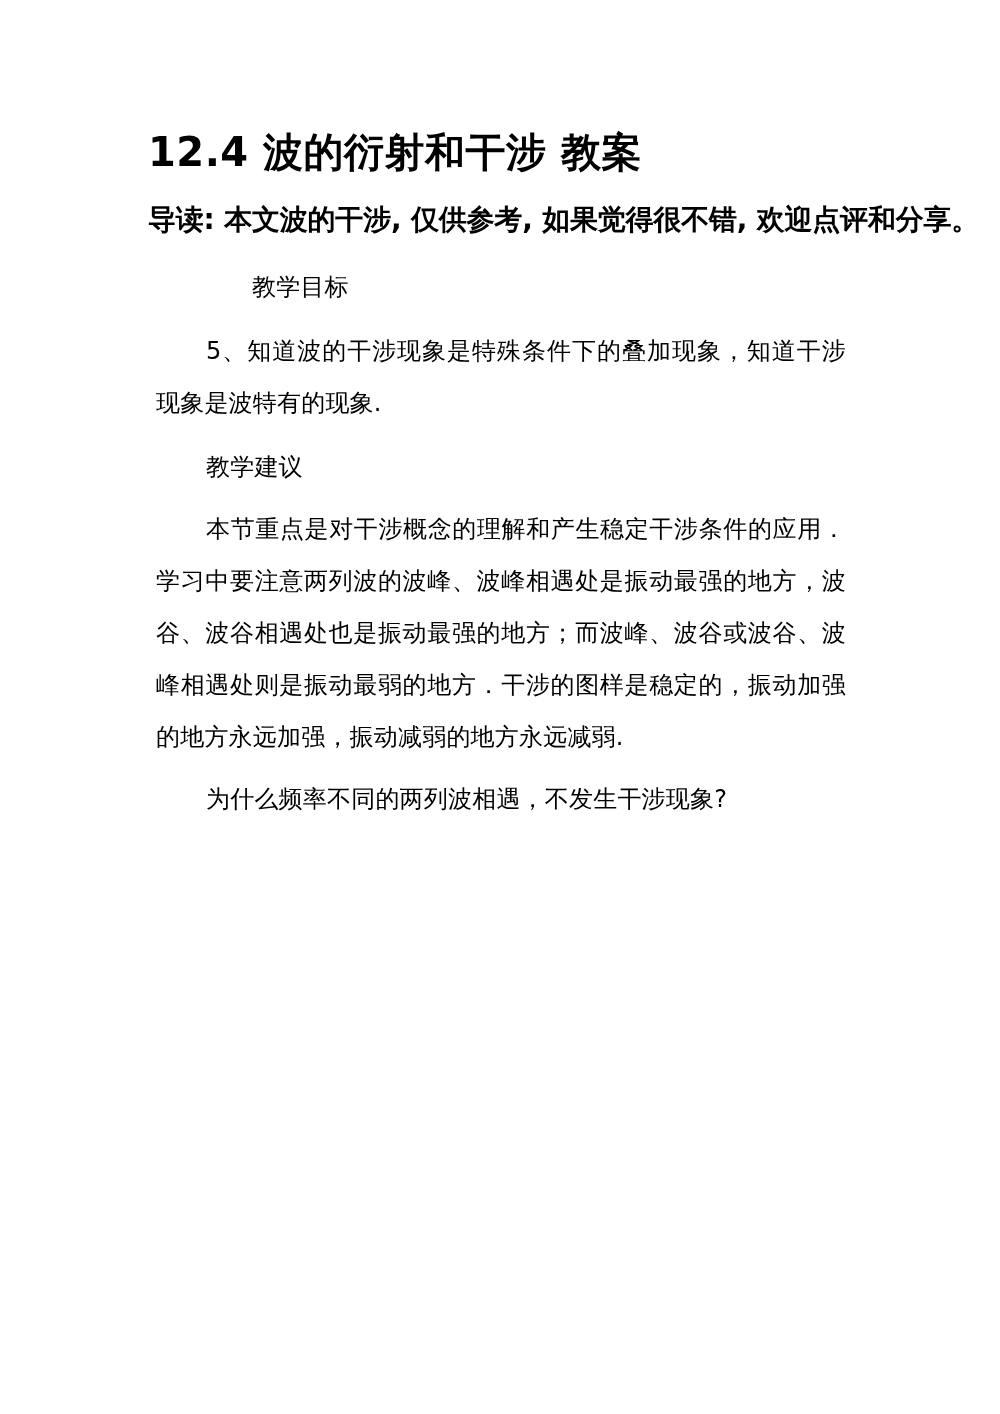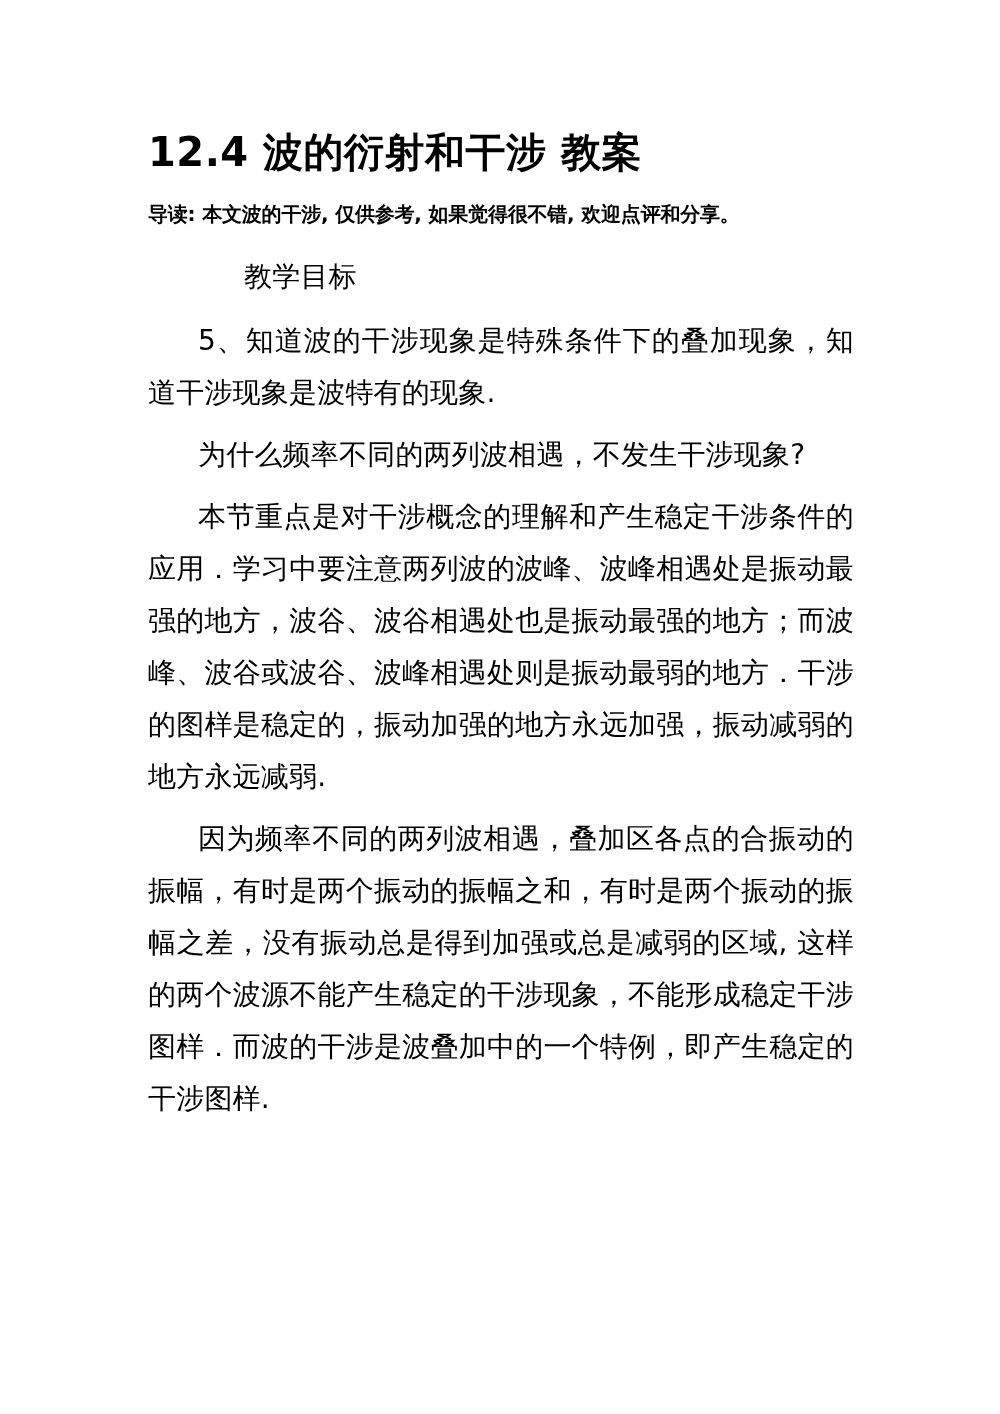--- a/index.html
+++ b/index.html
@@ -38,37 +38,37 @@
     letter-spacing: 0.5px;
     margin: 0;
     padding-top: 132px;
     white-space: nowrap;
   }
 
   
   .lead {
     margin: 0;
     padding-top: 30px;
-    font-size: 20px;
+    font-size: 28px;
     font-weight: 600;
     line-height: 1.25;
     white-space: nowrap;
     letter-spacing: -0.2px;
   }
   .lead .b {
     font-weight: 800;
   }
   .lead .n {
     font-weight: 600;
   }
 
   
   .block {
-    margin: 0;
-    font-size: 28px;
+    margin: 8px;
+    font-size: 24px;
     line-height: 52px;
     font-weight: 400;
     text-align: justify;
     text-justify: inter-character;
     letter-spacing: 0.2px;
   }
 
   .block.indent-1 { text-indent: 50px; }
   .block.indent-2 { text-indent: 96px; }
 
@@ -88,21 +88,21 @@
     <p class="lead">
       <span class="b">导读</span><span class="n">: 本文</span><span class="b">波的干涉</span><span class="n">, 仅供参考, 如果觉得很不错, 欢迎点评和分享。</span>
     </p>
 
     <p class="block indent-2 gap-goals">教学目标</p>
 
 
     <p class="block indent-1 gap-item">5、知道波的干涉现象是特殊条件下的叠加现象，知道干涉现象是波特有的现象.</p>
 
 
+    <p class="block indent-1 gap-section">教学建议</p>
+
+    <p class="block indent-1 gap-para">本节重点是对干涉概念的理解和产生稳定干涉条件的应用．学习中要注意两列波的波峰、波峰相遇处是振动最强的地方，波谷、波谷相遇处也是振动最强的地方；而波峰、波谷或波谷、波峰相遇处则是振动最弱的地方．干涉的图样是稳定的，振动加强的地方永远加强，振动减弱的地方永远减弱.</p>
 
     <p class="block indent-1 gap-para">为什么频率不同的两列波相遇，不发生干涉现象?</p>
 
-    <p class="block indent-1 gap-para">本节重点是对干涉概念的理解和产生稳定干涉条件的应用．学习中要注意两列波的波峰、波峰相遇处是振动最强的地方，波谷、波谷相遇处也是振动最强的地方；而波峰、波谷或波谷、波峰相遇处则是振动最弱的地方．干涉的图样是稳定的，振动加强的地方永远加强，振动减弱的地方永远减弱.</p>
-
-    <p class="block indent-1 gap-para">因为频率不同的两列波相遇，叠加区各点的合振动的振幅，有时是两个振动的振幅之和，有时是两个振动的振幅之差，没有振动总是得到加强或总是减弱的区域, 这样的两个波源不能产生稳定的干涉现象，不能形成稳定干涉图样．而波的干涉是波叠加中的一个特例，即产生稳定的干涉图样.</p>
 
   </div>
 </div>
 
 </body></html>

